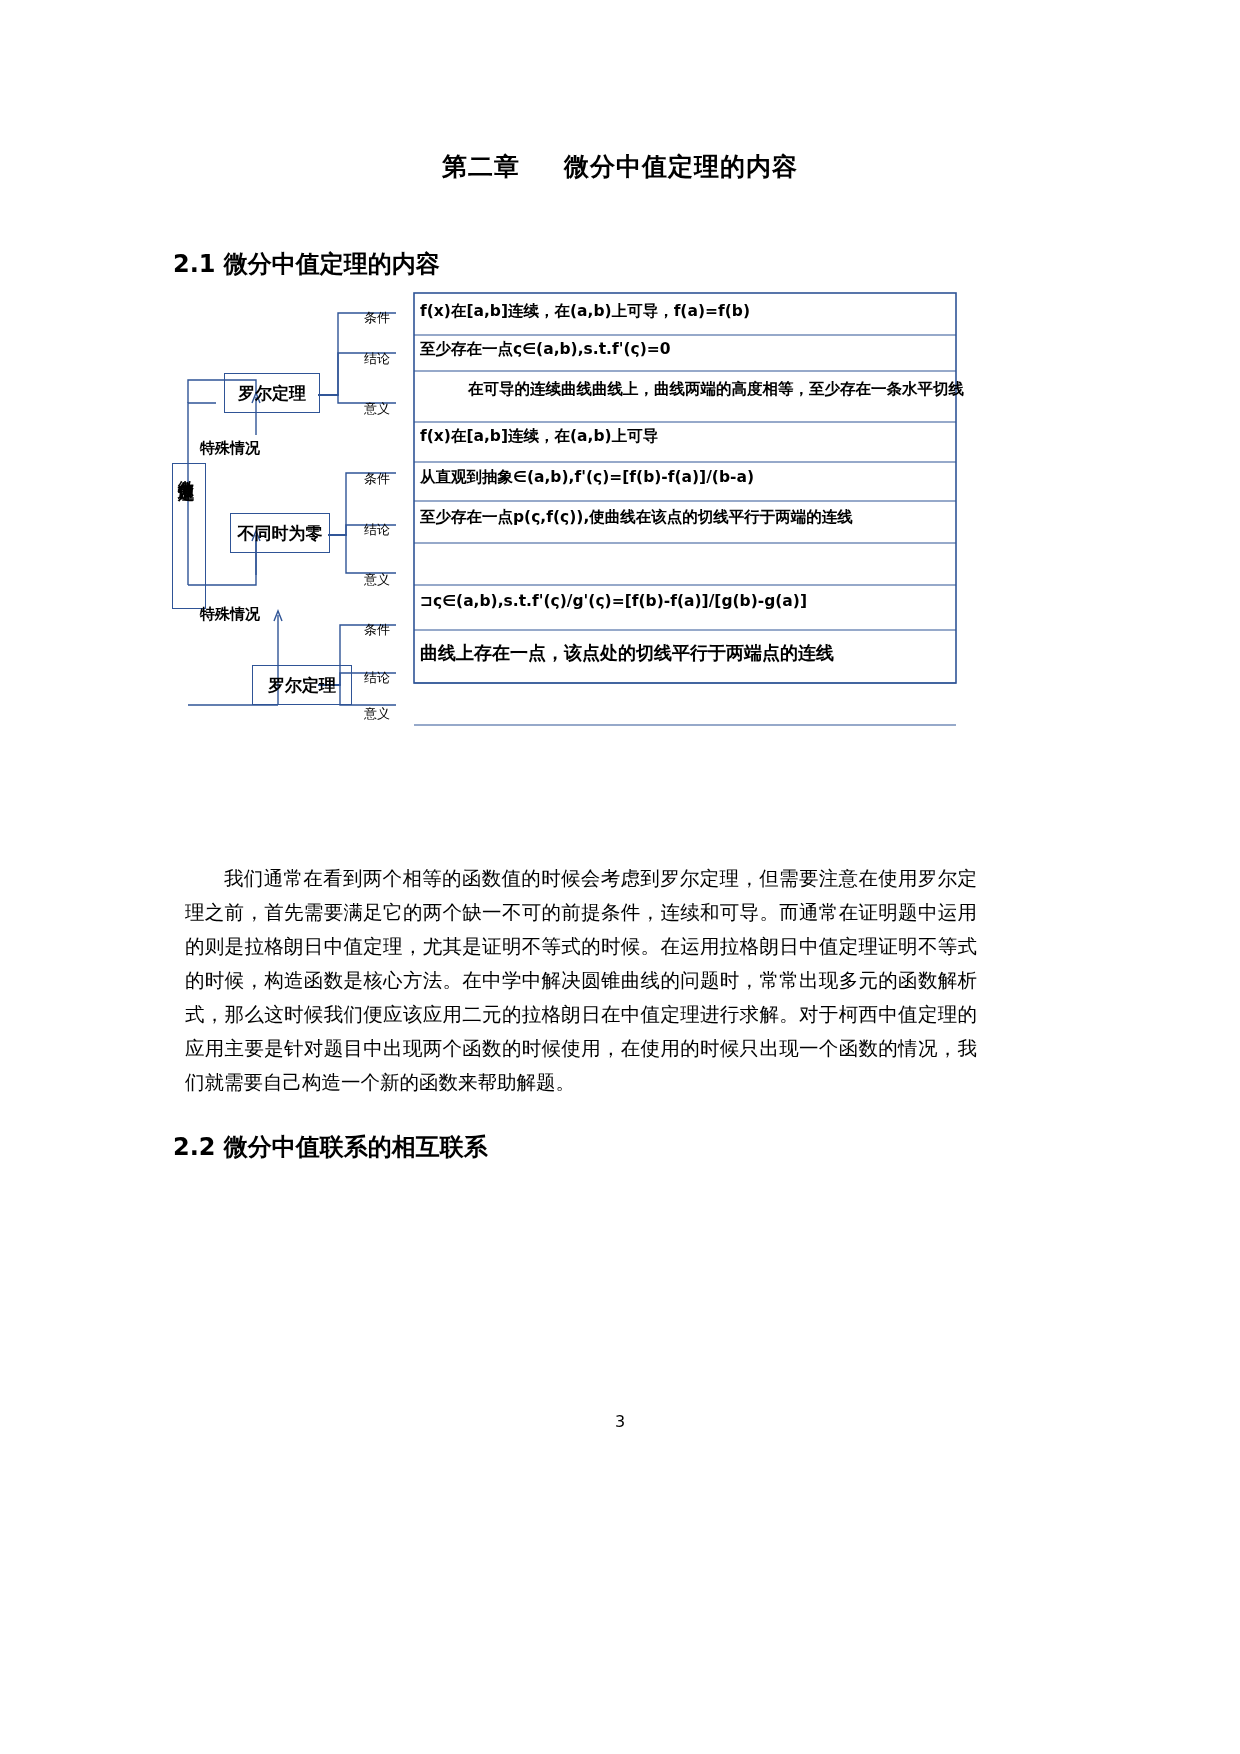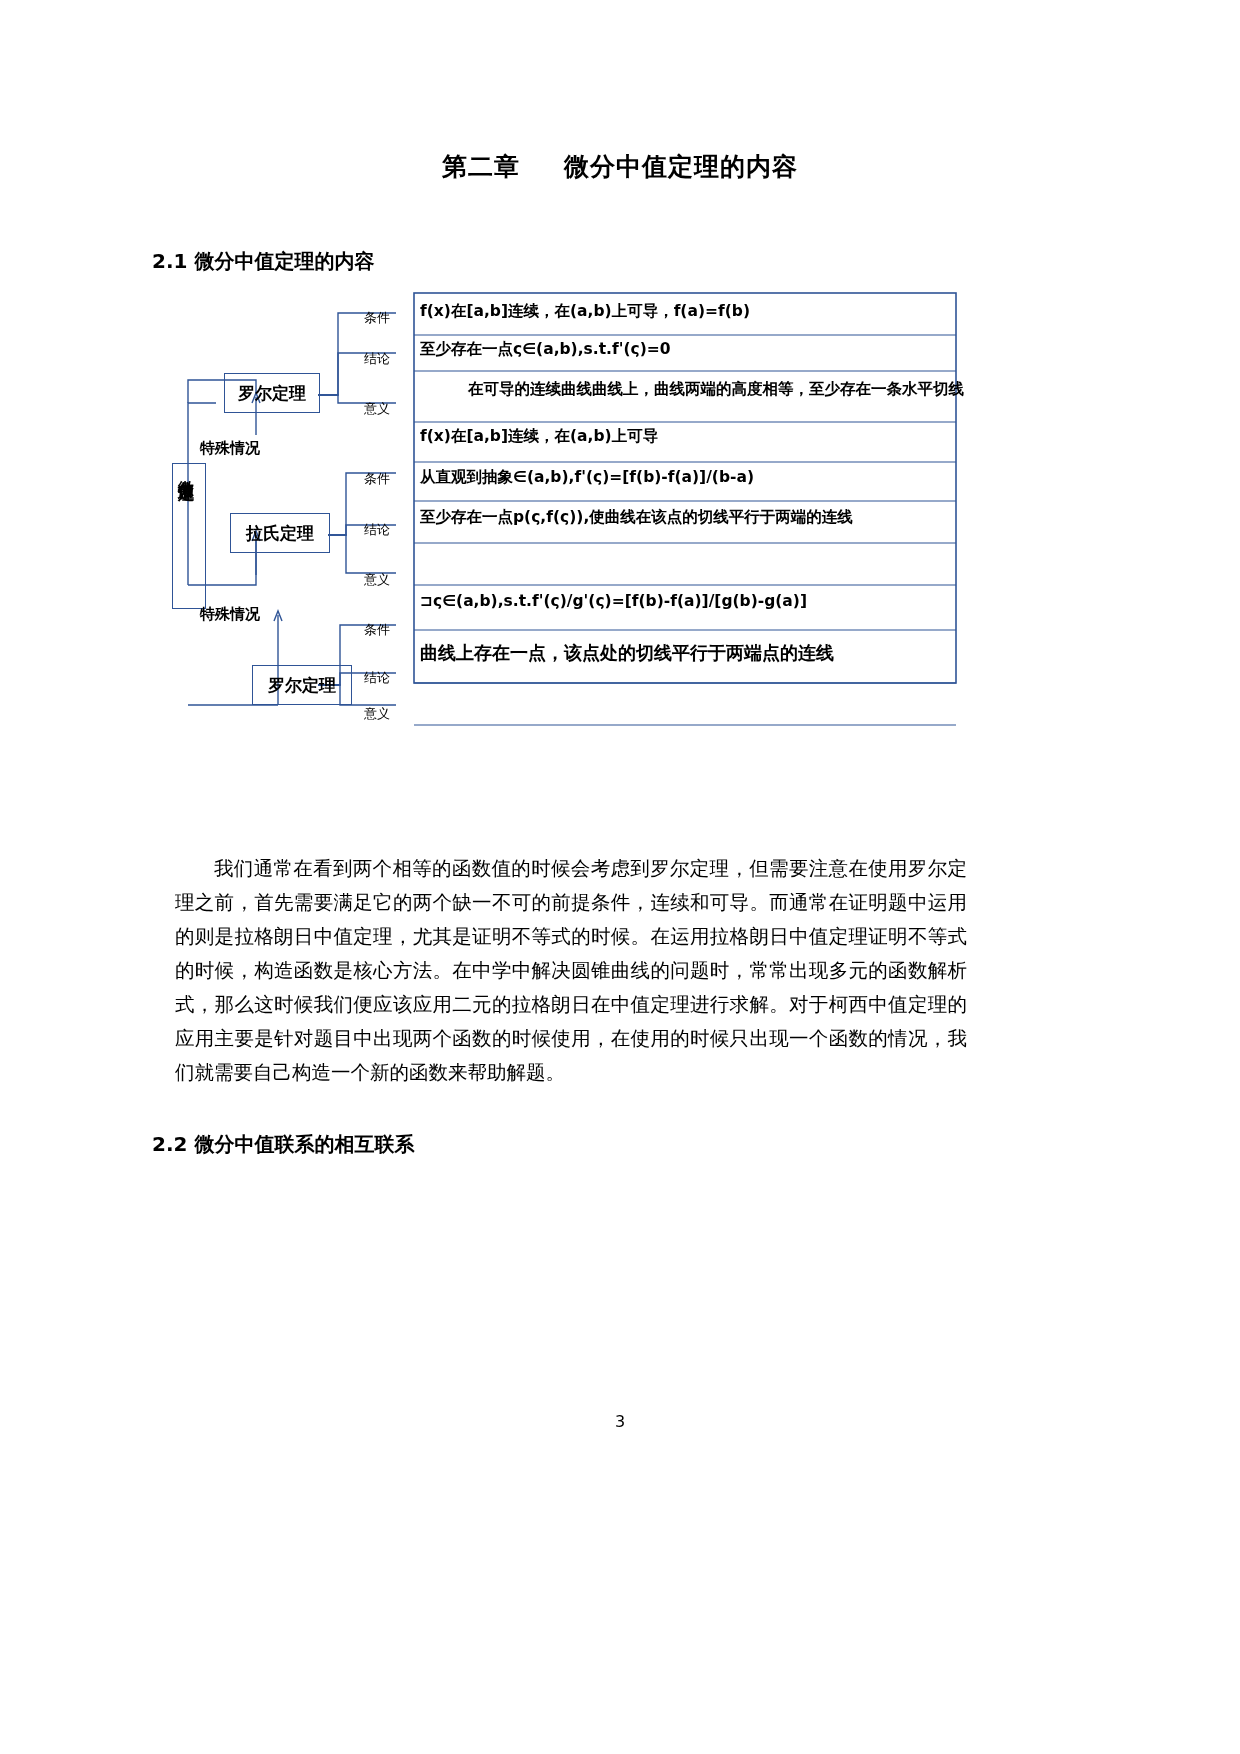--- a/index.html
+++ b/index.html
@@ -32,22 +32,22 @@
     letter-spacing: 1px;
   }
   .chapter-title .gap {
     display: inline-block;
     width: 44px;
   }
   .section-heading {
     position: absolute;
     font-family: "DejaVu Sans", sans-serif;
     font-weight: bold;
-    font-size: 20px;
-    left: 152px;
+    font-size: 24px;
+    left: 173px;
   }
   #sec21 { top: 248px; }
   #sec22 { top: 1131px; }
 
   
   .diagram {
     position: absolute;
     left: 168px;
     top: 285px;
     width: 790px;
@@ -104,21 +104,21 @@
     font-size: 16px;
     letter-spacing: 1px;
     line-height: 1;
   }
 
   
   p.body {
     position: absolute;
     left: 168px;
     width: 792px;
-    margin: 7px;
+    margin: 17px;
     font-family: "DejaVu Sans", sans-serif;
     font-size: 19.5px;
     line-height: 34px;
     text-align: justify;
     text-indent: 2em;
     color: #000;
   }
   #para1 { top: 845px; }
   #para2 { top: 1205px; }
   .inline-math {
@@ -195,21 +195,21 @@
       </g>
     </svg>
 
     <div class="vert-box" style="left:4px; top:178px; width:34px; height:146px;"></div>
     <div class="vert-text" style="left:10px; top:182px;">微分中值定理</div>
 
     <div class="dg-box" style="left:56px; top:88px; width:96px; height:40px;">
       <span>罗尔定理</span>
     </div>
     <div class="dg-box" style="left:62px; top:228px; width:100px; height:40px;">
-      <span>拉氏定理</span>
+      <span>不同时为零</span>
     </div>
     <div class="dg-box" style="left:84px; top:380px; width:100px; height:40px;">
       <span>罗尔定理</span>
     </div>
 
     <div class="dg-label big" style="left:32px; top:146px;">特殊情况</div>
     <div class="dg-label big" style="left:32px; top:312px;">特殊情况</div>
 
     <div class="dg-label" style="left:196px; top:16px;">条件</div>
     <div class="dg-label" style="left:196px; top:57px;">结论</div>

